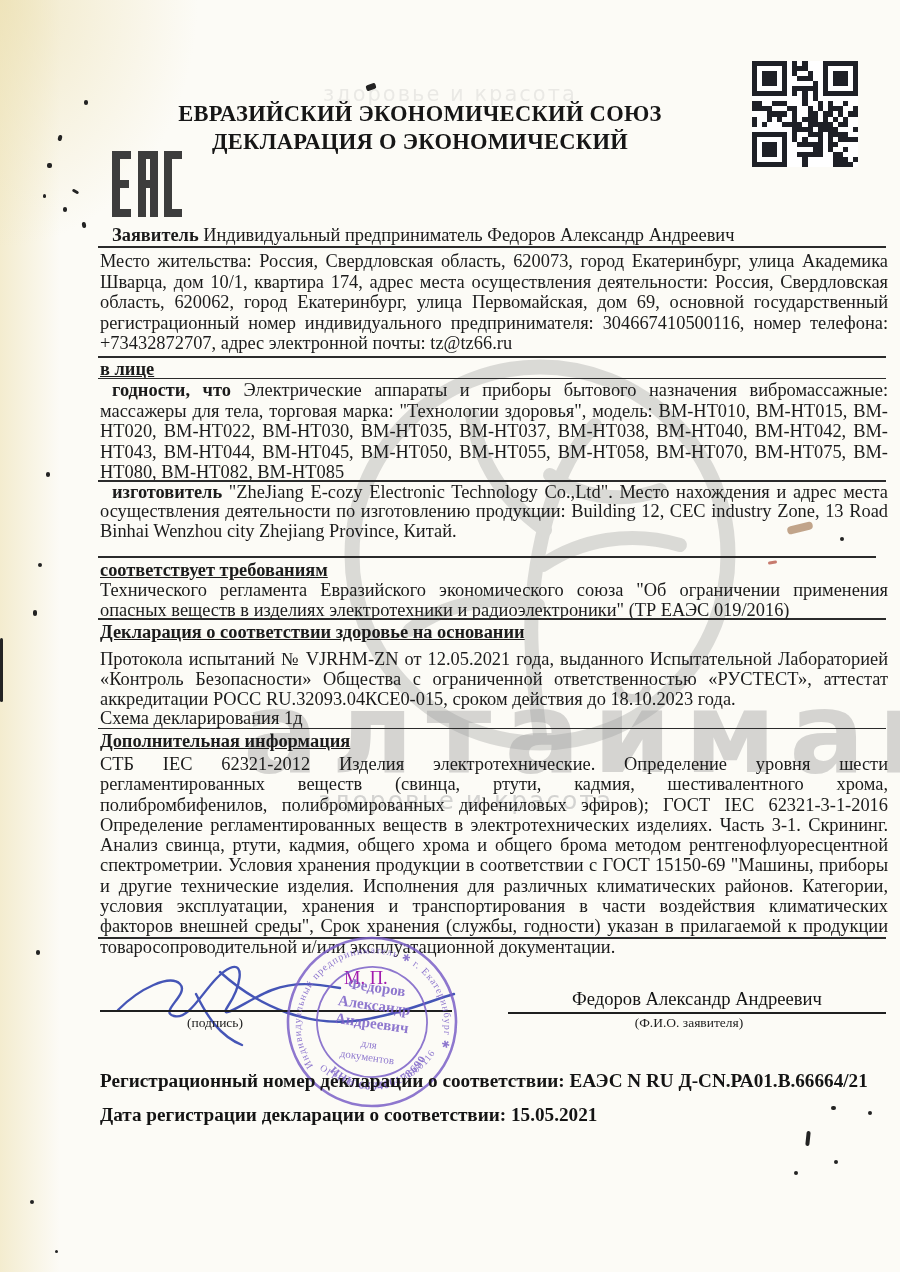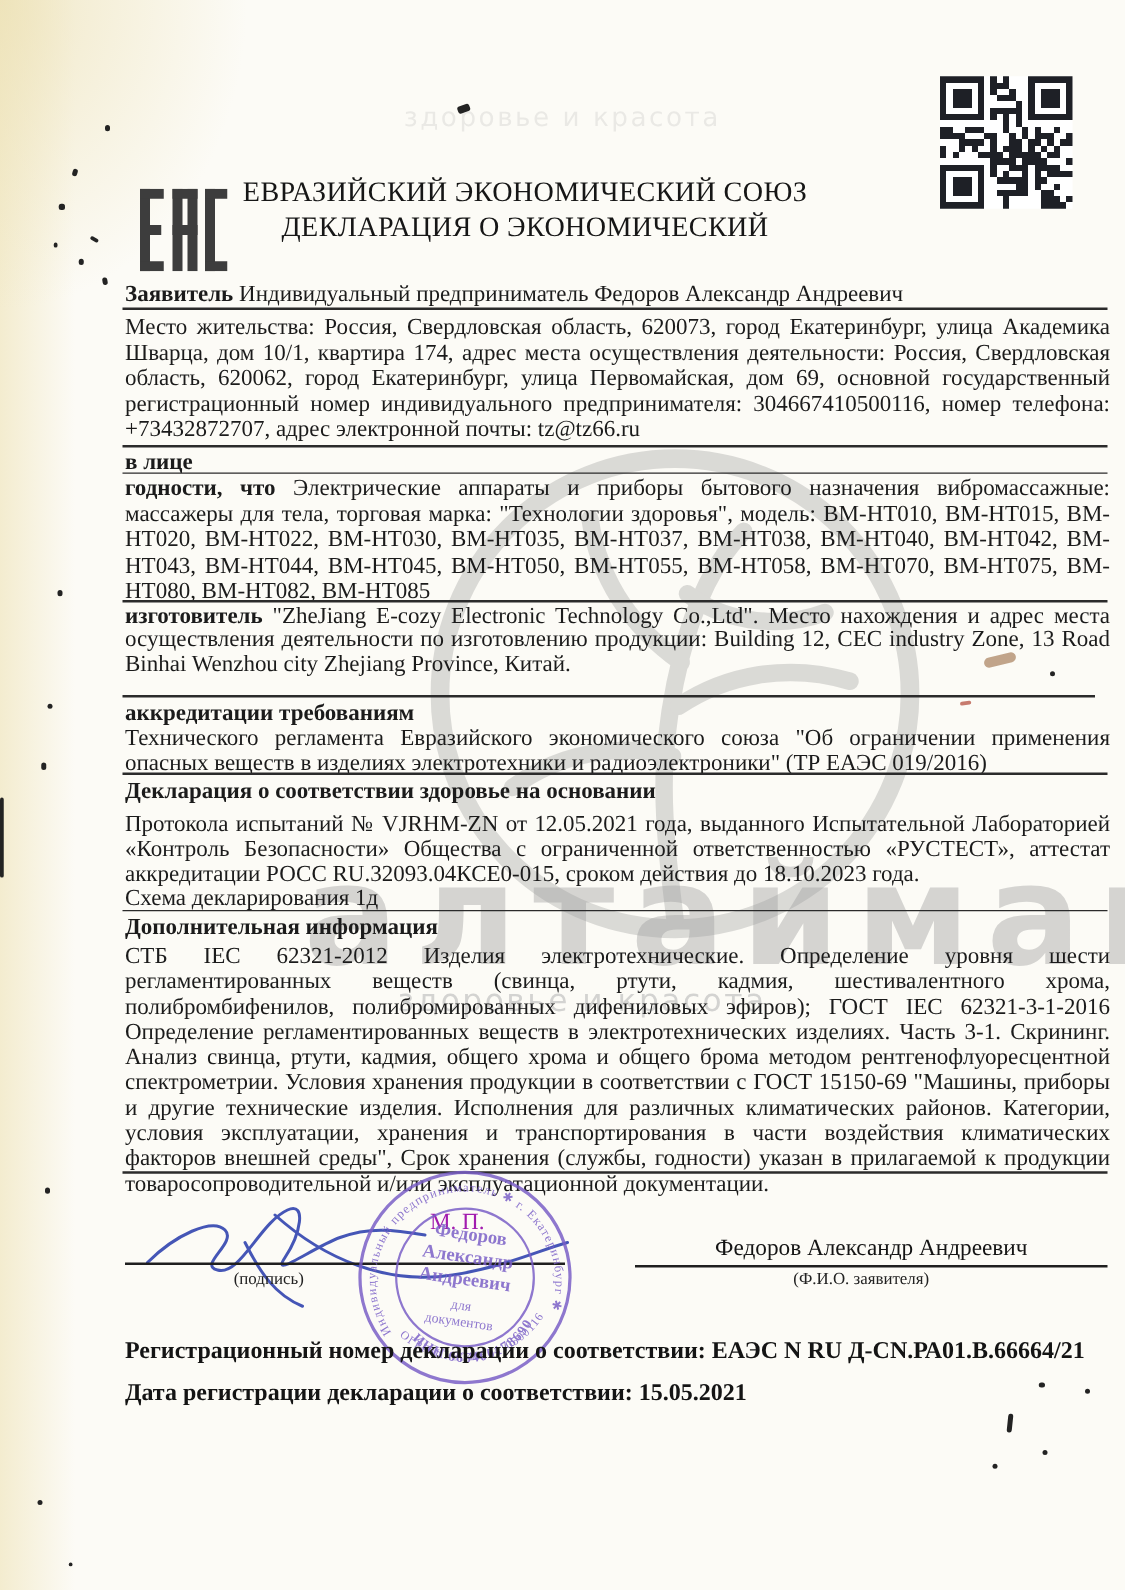--- a/index.html
+++ b/index.html
@@ -6,27 +6,27 @@
   .page{
     position:relative;width:900px;height:1272px;margin:0 auto;
     background:#fcfbf6;overflow:hidden;
     font-family:"Liberation Serif","DejaVu Serif",serif;color:#1b1b1b;
   }
   .edge-tint{position:absolute;left:0;top:0;width:80px;height:100%;
     background:linear-gradient(90deg,rgba(239,228,186,.65),rgba(239,228,186,0) 75%);}
   .corner-tint{position:absolute;left:0;top:0;width:200px;height:250px;
     background:radial-gradient(ellipse at 0 0,rgba(236,224,178,.7),rgba(236,224,178,0) 70%);}
   .abs{position:absolute;}
-  .title{left:100px;width:640px;text-align:center;font-weight:normal;
-    font-size:22.5px;line-height:28px;letter-spacing:.3px;color:#161616;margin-top:40px;}
+  .title{left:100px;width:640px;text-align:center;font-weight:bold;
+    font-size:22.5px;line-height:28px;letter-spacing:.3px;color:#161616;}
   .para{left:100px;width:788px;font-size:18.4px;line-height:20.5px;
     text-align:justify;color:#1b1b1b;}
   .left{text-align:left;}
-  .lead{font-weight:bold;}
-  .hd{font-weight:bold;}
+  .lead{font-weight:bold;margin-left:12px;}
+  .hd{font-weight:bold;text-decoration:underline;}
   .hr{left:98px;width:788px;height:1.8px;background:#2b2b2b;}
   .cap{font-size:13.5px;text-align:center;color:#222;}
   .regline{left:100px;width:788px;font-weight:bold;font-size:19.2px;color:#141414;}
   
   .wm-big{left:243px;top:668px;font-family:"DejaVu Sans","Liberation Sans",sans-serif;
     font-weight:bold;font-size:112px;letter-spacing:13px;opacity:.42;}
   .wm-slogan{left:318px;top:786px;font-family:"DejaVu Sans","Liberation Sans",sans-serif;
     font-size:25px;letter-spacing:2px;opacity:.55;}
   .wm-slogan-top{left:323px;top:82px;font-family:"DejaVu Sans","Liberation Sans",sans-serif;
     font-size:21px;letter-spacing:2px;opacity:.18;}
@@ -330,21 +330,21 @@
     <span>Электрические аппараты и приборы бытового назначения вибромассажные: массажеры для тела, торговая марка: "Технологии здоровья", модель: BM-HT010, BM-HT015, BM-HT020, BM-HT022, BM-HT030, BM-HT035, BM-HT037, BM-HT038, BM-HT040, BM-HT042, BM-HT043, BM-HT044, BM-HT045, BM-HT050, BM-HT055, BM-HT058, BM-HT070, BM-HT075, BM-HT080, BM-HT082, BM-HT085</span>
   </div>
   <div class="abs hr" style="top:480px"></div>
 
   <div class="abs para" style="top:483px;line-height:19.4px">
     <span class="lead">изготовитель</span>
     <span>"ZheJiang E-cozy Electronic Technology Co.,Ltd". Место нахождения и адрес места осуществления деятельности по изготовлению продукции: Building 12, CEC industry Zone, 13 Road Binhai Wenzhou city Zhejiang Province, Китай.</span>
   </div>
   <div class="abs hr" style="top:556px;width:778px;height:2.4px"></div>
 
-  <div class="abs para left hd" style="top:560px">аккредитации требованиям</div>
+  <div class="abs para left hd" style="top:560px">соответствует требованиям</div>
   <div class="abs para" style="top:581px;line-height:19.8px">Технического регламента Евразийского экономического союза "Об ограничении применения опасных веществ в изделиях электротехники и радиоэлектроники" (ТР ЕАЭС 019/2016)</div>
   <div class="abs hr" style="top:618px;height:2.2px"></div>
 
   <div class="abs para left hd" style="top:622px">Декларация о соответствии здоровье на основании</div>
   <div class="abs para" style="top:649px;line-height:20px">Протокола испытаний № VJRHM-ZN от 12.05.2021 года, выданного Испытательной Лабораторией «Контроль Безопасности» Общества с ограниченной ответственностью «РУСТЕСТ», аттестат аккредитации РОСС RU.32093.04КСЕ0-015, сроком действия до 18.10.2023 года.</div>
   <div class="abs para left" style="top:708px">Схема декларирования 1д</div>
   <div class="abs hr" style="top:727.5px"></div>
 
   <div class="abs para left hd" style="top:731px">Дополнительная информация</div>
   <div class="abs para" style="top:754px;line-height:20.3px">СТБ IEC 62321-2012 Изделия электротехнические. Определение уровня шести регламентированных веществ (свинца, ртути, кадмия, шестивалентного хрома, полибромбифенилов, полибромированных дифениловых эфиров); ГОСТ IEC 62321-3-1-2016 Определение регламентированных веществ в электротехнических изделиях. Часть 3-1. Скрининг. Анализ свинца, ртути, кадмия, общего хрома и общего брома методом рентгенофлуоресцентной спектрометрии. Условия хранения продукции в соответствии с ГОСТ 15150-69 "Машины, приборы и другие технические изделия. Исполнения для различных климатических районов. Категории, условия эксплуатации, хранения и транспортирования в части воздействия климатических факторов внешней среды", Срок хранения (службы, годности) указан в прилагаемой к продукции товаросопроводительной и/или эксплуатационной документации.</div>

